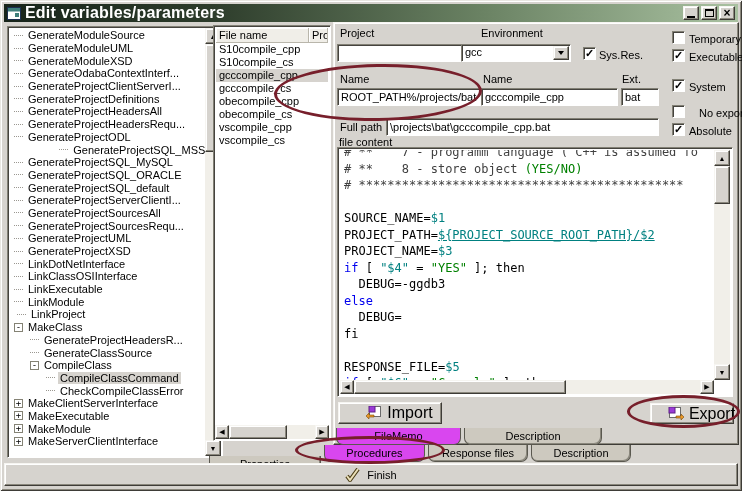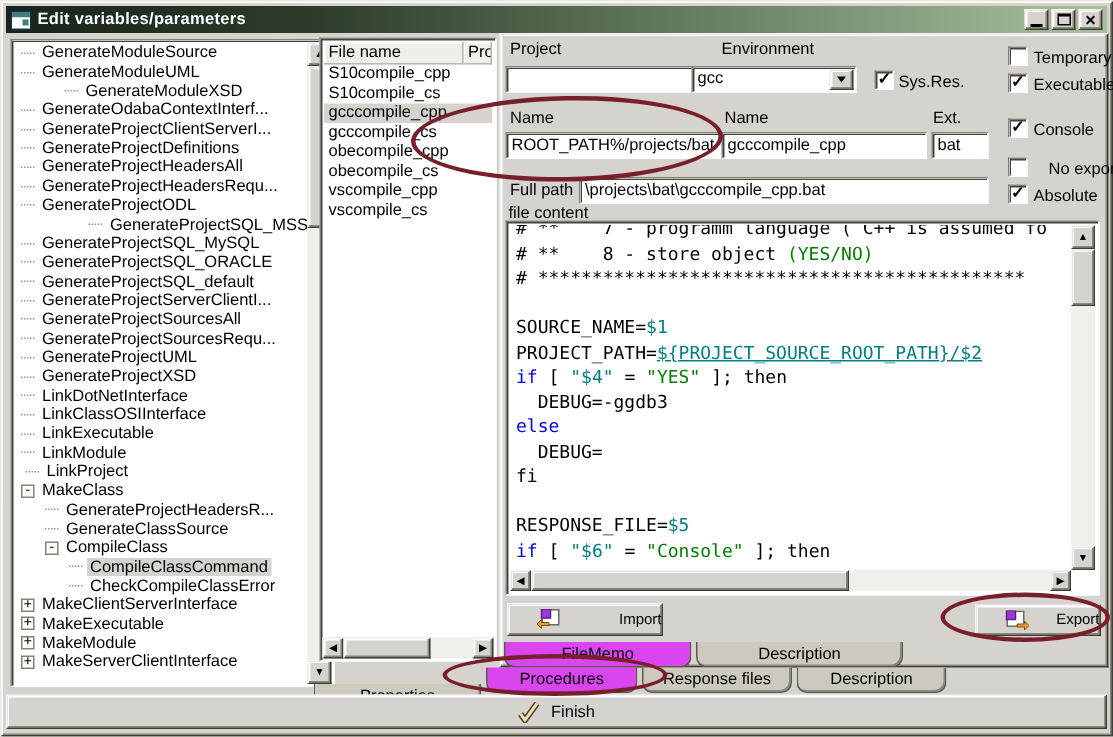--- a/index.html
+++ b/index.html
@@ -17,21 +17,21 @@
   .sunken { background:#fff;
     border-top:1px solid #828075; border-left:1px solid #828075;
     border-bottom:1px solid #fff; border-right:1px solid #fff;
     box-shadow: inset 1px 1px 0 #45433e; }
 
   
   .titlebar { position:absolute; left:4px; top:4px; width:734px; height:18px;
     background:linear-gradient(90deg,#17241a 0%, #2d3c2b 28%, #6a8263 65%, #a9c1a1 100%);
     display:flex; align-items:center; padding:0 3px; }
   .title-icon { width:14px; height:13px; margin-right:4px; flex:0 0 auto; }
-  .title-text { color:#fff; font-weight:bold; font-size:11px; letter-spacing:0.2px; flex:1 1 auto;
+  .title-text { color:#fff; font-weight:bold; font-size:16px; letter-spacing:0.2px; flex:1 1 auto;
     white-space:nowrap; overflow:hidden; }
   .tb-btn { width:16px; height:14px; margin-left:2px; display:flex; align-items:center; justify-content:center;
     cursor:default; position:relative; }
   .glyph-min { width:8px; height:2px; background:#000; margin-top:7px; }
   .glyph-max { width:9px; height:8px; border:1px solid #000; border-top:2px solid #000; }
   .glyph-close { font-weight:bold; font-size:12px; line-height:10px; }
 
   
   .tree-panel { position:absolute; left:7px; top:26px; width:216px; height:432px; }
   .tree-view { position:absolute; inset:0; overflow:hidden; padding:2px 0 0 2px; }
@@ -76,32 +76,32 @@
   .cbx.checked::after { content:"✓"; display:block; font-size:11px; font-weight:bold; line-height:11px;
     margin:0 0 0 1px; }
 
   
   .code-box { position:absolute; left:337px; top:147px; width:396px; height:250px; }
   .code-text { position:absolute; left:2px; top:2px; right:18px; bottom:16px; overflow:hidden;
     background:#fff; font-family:"DejaVu Sans Mono","Liberation Mono",monospace; font-size:12px;
     line-height:16.5px; padding-left:4px; }
   .cline { white-space:pre; height:16.5px; }
   .code-text .cline:first-child { margin-top:-6px; }
-  .c-com { color:#000000; }
+  .c-com { color:#404040; }
   .c-grn { color:#008000; }
   .c-teal { color:#008080; }
   .c-tealu { color:#008080; text-decoration:underline; }
   .c-kw { color:#0000ee; }
   .c-pln { color:#000; }
   .code-sbv { position:absolute; top:2px; right:2px; bottom:16px; width:16px; background:#f1efe9; }
   .code-sbh { position:absolute; left:2px; right:18px; bottom:2px; height:14px; background:#f1efe9; }
 
   
-  .btn { position:absolute; display:flex; align-items:center; justify-content:space-between; gap:5px;
-    font-size:10px; cursor:default;padding-left:19px; }
+  .btn { position:absolute; display:flex; align-items:center; justify-content:center; gap:5px;
+    font-size:16px; cursor:default;padding-left:19px; }
   .btn svg { flex:0 0 auto; }
 
   
   .tab { position:absolute; height:17px; display:flex; align-items:center; justify-content:center;
     border:1px solid #5a584f; border-top:none; border-radius:0 0 7px 7px;
     background:#cdc9bf; box-shadow:inset -1px -1px 0 #8a877c; font-size:11px; white-space:nowrap; }
   .tab.active { background:#d946ef; box-shadow:none; z-index:3; }
 
   
   .finish-bar { position:absolute; left:4px; top:463px; width:734px; height:23px;
@@ -137,21 +137,21 @@
   <div class="tree-panel sunken">
     <div class="tree-view" id="tree-rows">
         <div class="trow" style="padding-left: 4px;">
           <span class="dots"></span>
           <span class="tlabel">GenerateModuleSource</span>
         </div>
         <div class="trow" style="padding-left: 4px;">
           <span class="dots"></span>
           <span class="tlabel">GenerateModuleUML</span>
         </div>
-        <div class="trow" style="padding-left: 4px; margin-left: 29px;">
+        <div class="trow" style="padding-left: 4px;">
           <span class="dots"></span>
           <span class="tlabel">GenerateModuleXSD</span>
         </div>
         <div class="trow" style="padding-left: 4px;">
           <span class="dots"></span>
           <span class="tlabel">GenerateOdabaContextInterf...</span>
         </div>
         <div class="trow" style="padding-left: 4px;">
           <span class="dots"></span>
           <span class="tlabel">GenerateProjectClientServerI...</span>
@@ -323,41 +323,42 @@
   <span class="lbl" style="left:340px; top:73px;">Name</span>
   <input class="field" style="left: 337px; top: 88px; width: 147px; height: 18px;" readonly="" value="ROOT_PATH%/projects/bat">
 
   <span class="lbl" style="left:483px; top:73px;">Name</span>
   <input class="field" style="left: 481px; top: 88px; width: 137px; height: 18px;" readonly="" value="gcccompile_cpp">
 
   <span class="lbl" style="left:622px; top:73px;">Ext.</span>
   <input class="field" style="left: 621px; top: 88px; width: 38px; height: 18px;" readonly="" value="bat">
 
   <div class="cbx checked" style="left:672px; top:79px;"></div>
-  <span class="lbl" style="left:689px; top:81px;">Console</span>
+  <span class="lbl" style="left:689px; top:81px;">System</span>
 
   <div class="cbx" style="left:672px; top:105px;"></div>
   <span class="lbl" style="left:689px; top:107px;margin-left:10px;">No export</span>
 
   <span class="lbl" style="left:340px; top:121px;">Full path</span>
   <input class="field" style="left: 386px; top: 118px; width: 273px; height: 18px;" readonly="" value="\projects\bat\gcccompile_cpp.bat">
 
   <div class="cbx checked" style="left:672px; top:123px;"></div>
   <span class="lbl" style="left:689px; top:125px;">Absolute</span>
 
   <span class="lbl" style="left:339px; top:136px;">file content</span>
 
   <div class="code-box sunken">
     <div class="code-text" id="code-lines">
         <div class="cline"><span class="c-com"># **    7 - programm language ( C++ is assumed fo</span></div>
         <div class="cline"><span class="c-com"># **    8 - store object </span><span class="c-grn">(YES/NO)</span></div>
         <div class="cline"><span class="c-com"># *********************************************</span></div>
         <div class="cline">&nbsp;</div>
         <div class="cline"><span class="c-pln">SOURCE_NAME=</span><span class="c-teal">$1</span></div>
         <div class="cline"><span class="c-pln">PROJECT_PATH=</span><span class="c-tealu">${PROJECT_SOURCE_ROOT_PATH}/$2</span></div>
+        <div class="cline"><span class="c-pln">PROJECT_NAME=</span><span class="c-teal">$3</span></div>
         <div class="cline"><span class="c-kw">if</span><span class="c-pln"> [ </span><span class="c-teal">"$4"</span><span class="c-pln"> = </span><span class="c-grn">"YES"</span><span class="c-pln"> ]; then</span></div>
         <div class="cline"><span class="c-pln">  DEBUG=-ggdb3</span></div>
         <div class="cline"><span class="c-kw">else</span></div>
         <div class="cline"><span class="c-pln">  DEBUG=</span></div>
         <div class="cline"><span class="c-pln">fi</span></div>
         <div class="cline">&nbsp;</div>
         <div class="cline"><span class="c-pln">RESPONSE_FILE=</span><span class="c-teal">$5</span></div>
         <div class="cline"><span class="c-kw">if</span><span class="c-pln"> [ </span><span class="c-teal">"$6"</span><span class="c-pln"> = </span><span class="c-grn">"Console"</span><span class="c-pln"> ]; then</span></div>
       </div>
     <div class="code-sbv">

